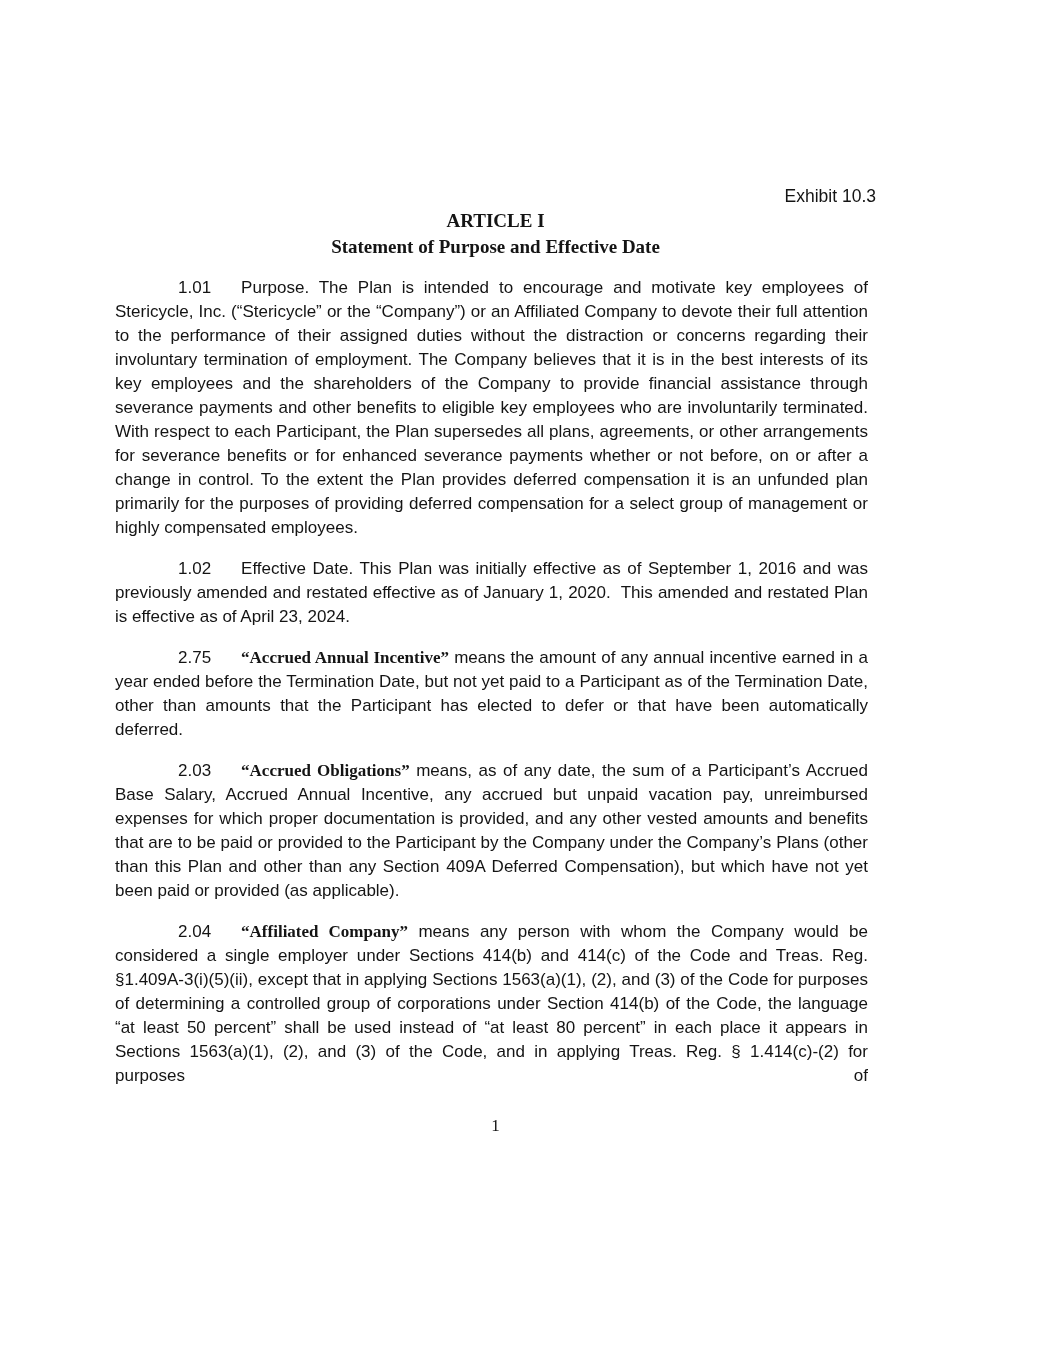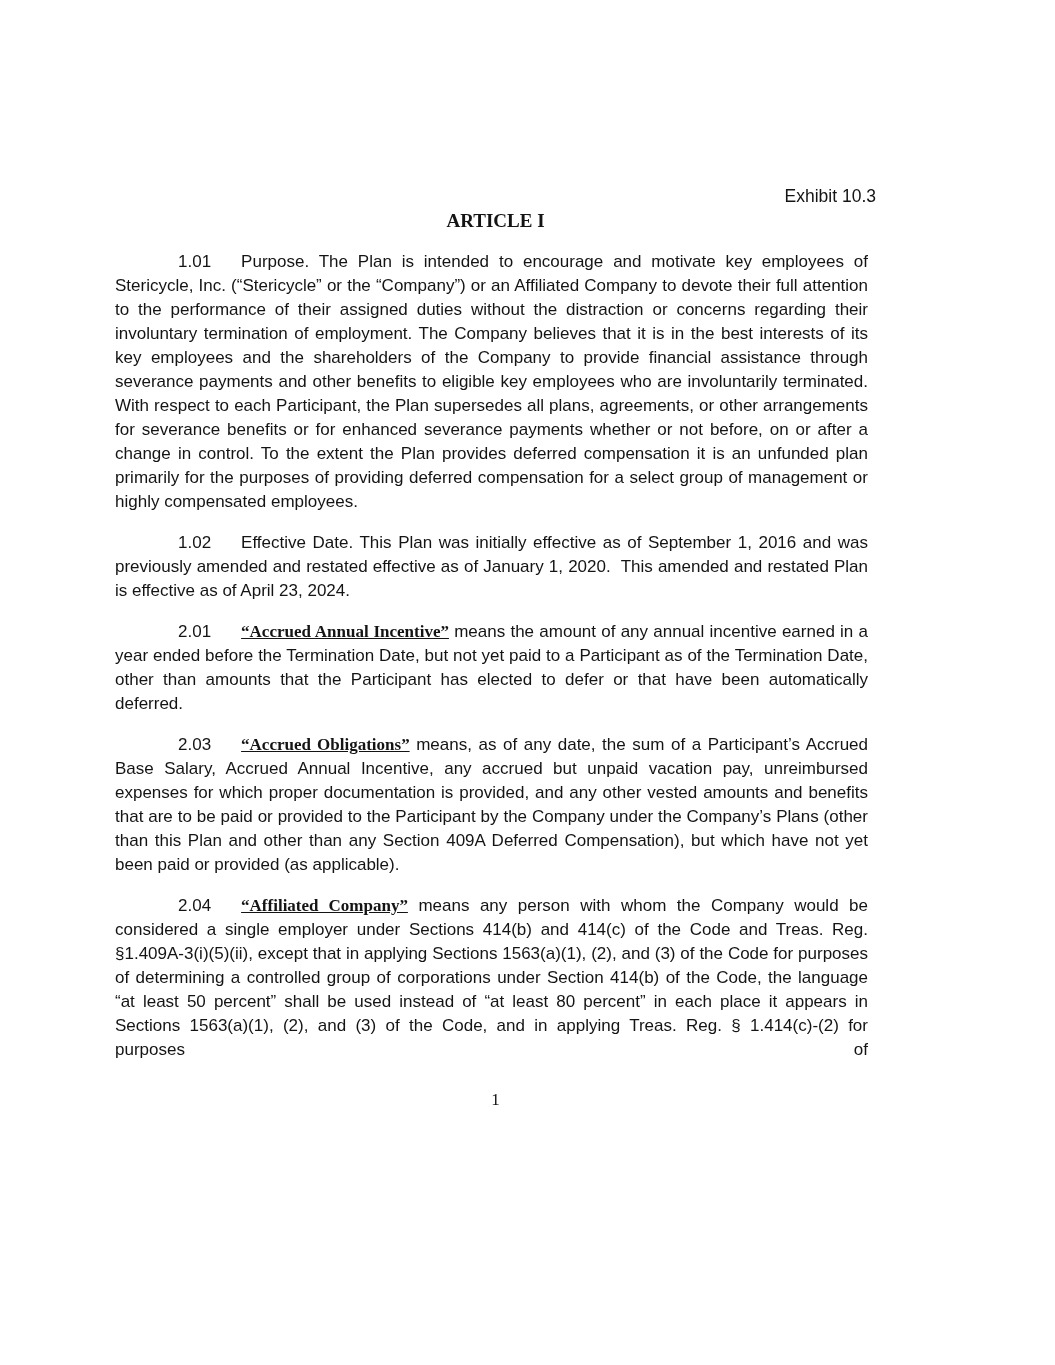--- a/index.html
+++ b/index.html
@@ -14,44 +14,45 @@
   .exhibit{text-align:right;font-size:17.5px;line-height:24px;margin:0;}
   .article-title,.article-subtitle{
     text-align:center;
     font-family:"Liberation Serif","DejaVu Serif",serif;
     font-weight:bold;font-size:19px;line-height:26px;
   }
   .heading-block-1{margin:0 0 16px 0;}
   .heading-block-2{margin:19px 0 14px 0;}
   .para{margin:0 8px 17px 0;text-align:justify;text-indent:63px;}
   .para.j-last{text-align-last:justify;}
-  .run-b{font-family:"Liberation Serif","DejaVu Serif",serif;font-weight:bold;text-decoration:underline;}
+  .run-b{font-family:"Liberation Serif","DejaVu Serif",serif;font-weight:bold;}
   .run-s{font-family:Liberation Sans, sans-serif;}
   .run-tab{display:inline-block;width:30px;}
   .page-number{
     text-align:center;margin-top:26px;
     font-family:"Liberation Serif","DejaVu Serif",serif;
     font-size:17px;line-height:24px;
   }
 </style>
 </head>
 <body>
 
 <div class="page">
 
   <div class="exhibit">Exhibit 10.3</div>
 
   <div class="heading-block-1">
     <div class="article-title">ARTICLE I</div>
+    <div class="article-subtitle">Statement of Purpose and Effective Date</div>
   </div>
 
   <p class="para"><span>1.01</span><span class="run-tab"></span><span>Purpose. The Plan is intended to encourage and motivate key employees of Stericycle, Inc. (“Stericycle” or the “Company”) or an Affiliated Company to devote their full attention to the performance of their assigned duties without the distraction or concerns regarding their involuntary termination of employment. The Company believes that it is in the best interests of its key employees and the shareholders of the Company to provide financial assistance through severance payments and other benefits to eligible key employees who are involuntarily terminated. With respect to each Participant, the Plan supersedes all plans, agreements, or other arrangements for severance benefits or for enhanced severance payments whether or not before, on or after a change in control. To the extent the Plan provides deferred compensation it is an unfunded plan primarily for the purposes of providing deferred compensation for a select group of management or highly compensated employees.</span></p>
   <p class="para"><span>1.02</span><span class="run-tab"></span><span>Effective Date. This Plan was initially effective as of September 1, 2016 and was previously amended and restated effective as of January 1, 2020.&nbsp; This amended and restated Plan is effective as of April 23, 2024.</span></p>
 
 
 
-  <p class="para"><span>2.01</span><span class="run-tab"></span><span class="run-b">“Accrued Annual Incentive”</span><span> means the amount of any annual incentive earned in a year ended before the Termination Date, but not yet paid to a Participant as of the Termination Date, other than amounts that the Participant has elected to defer or that have been automatically deferred.</span></p>
+  <p class="para"><span>2.75</span><span class="run-tab"></span><span class="run-b">“Accrued Annual Incentive”</span><span> means the amount of any annual incentive earned in a year ended before the Termination Date, but not yet paid to a Participant as of the Termination Date, other than amounts that the Participant has elected to defer or that have been automatically deferred.</span></p>
   <p class="para"><span>2.03</span><span class="run-tab"></span><span class="run-b">“Accrued Obligations”</span><span> means, as of any date, the sum of a Participant’s Accrued Base Salary, Accrued Annual Incentive, any accrued but unpaid vacation pay, unreimbursed expenses for which proper documentation is provided, and any other vested amounts and benefits that are to be paid or provided to the Participant by the Company under the Company’s Plans (other than this Plan and other than any Section 409A Deferred Compensation), but which have not yet been paid or provided (as applicable).</span></p>
   <p class="para j-last"><span>2.04</span><span class="run-tab"></span><span class="run-b">“Affiliated Company”</span><span> means any person with whom the Company would be considered a single employer under Sections 414(b) and 414(c) of the Code and Treas. Reg. §1.409A-3(i)(5)(ii), except that in applying Sections 1563(a)(1), (2), and (3) of the Code for purposes of determining a controlled group of corporations under Section 414(b) of the Code, the language </span><span class="run-s">“at</span><span> least 50 </span><span class="run-s">percent”</span><span> shall be used instead of </span><span class="run-s">“at</span><span> least 80 </span><span class="run-s">percent”</span><span> in each place it appears in Sections 1563(a)(1), (2), and (3) of the Code, and in applying Treas. Reg. § 1.414(c)-(2) for purposes of</span></p>
 
   <div class="page-number">1</div>
 
 </div>
 
 </body></html>

